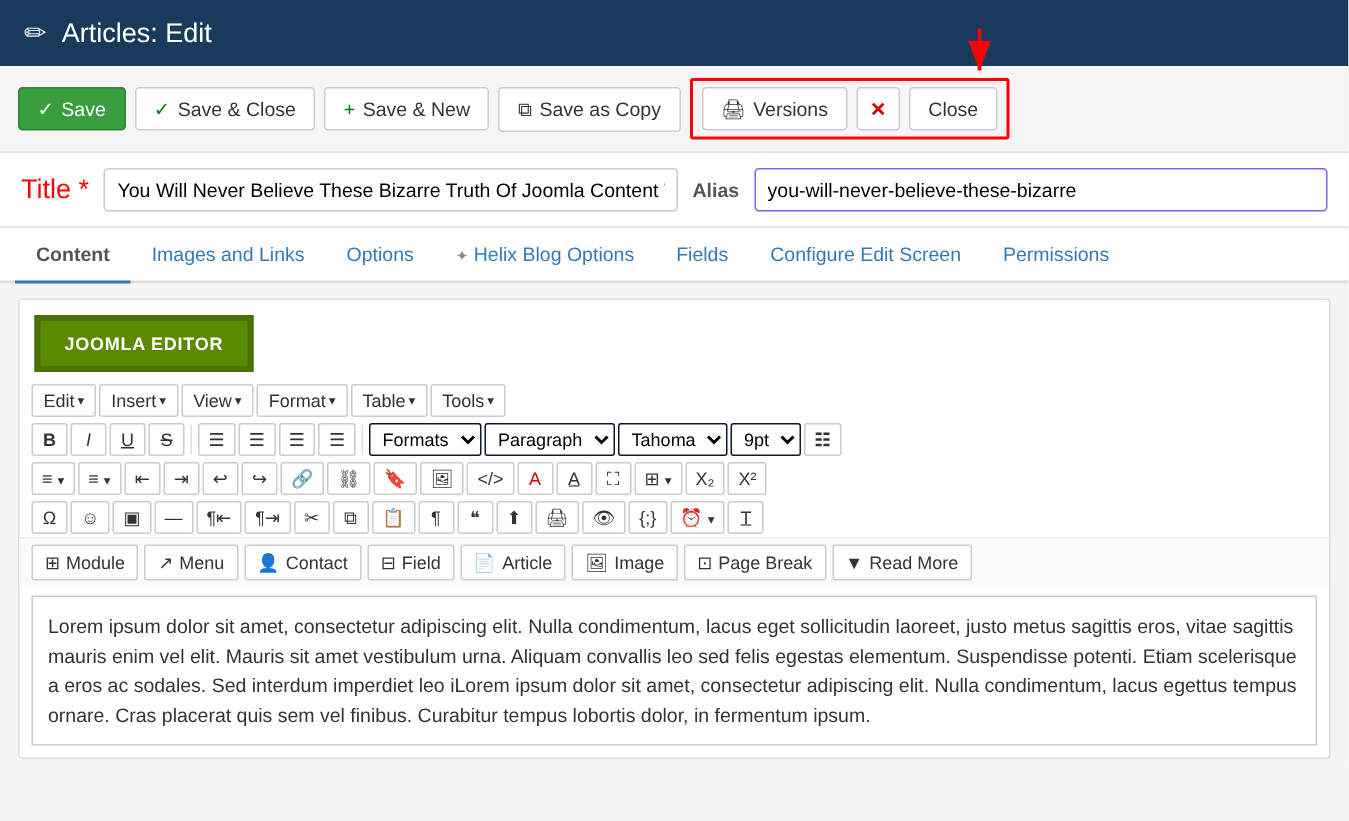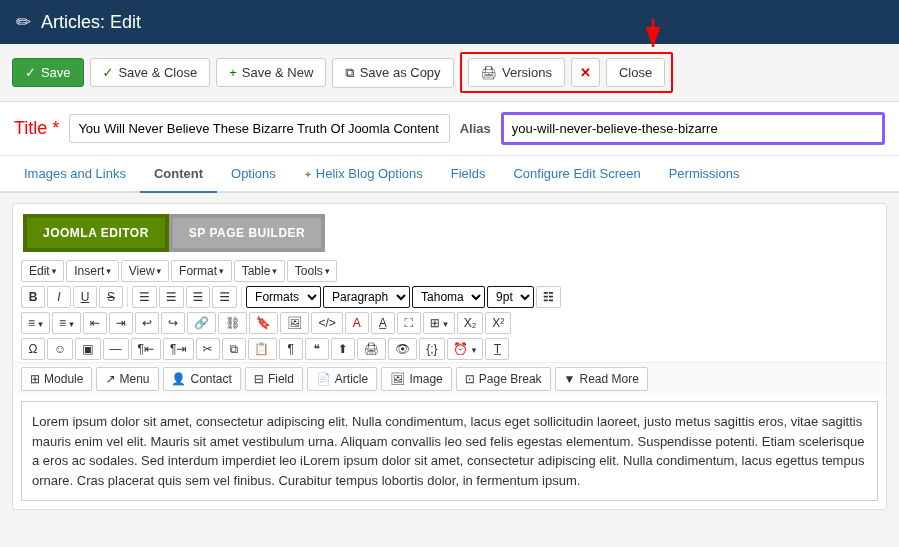--- a/index.html
+++ b/index.html
@@ -70,21 +70,21 @@
       padding: 6px 8px;
       border: 1px solid #ccc;
       border-radius: 3px;
       font-size: 13px;
       max-width: 520px;
     }
     .alias-label { font-size: 13px; color: #555; white-space: nowrap; font-weight: bold; }
     .alias-input {
       flex: 1;
       padding: 6px 8px;
-      border: 3px solid #8b5cf6;
+      border: 1px solid #8b5cf6;
       border-radius: 3px;
       font-size: 13px;
       min-width: 180px;
     }
 
     
     .tabs {
       background: white;
       border-bottom: 2px solid #ddd;
       display: flex;
@@ -270,34 +270,33 @@
   <label class="title-label">
     <span>Title</span>
     <span style="color:red;">*</span>
   </label>
   <input class="title-input" type="text" value="You Will Never Believe These Bizarre Truth Of Joomla Content Ver:" style="">
   <span class="alias-label">Alias</span>
   <input class="alias-input" type="text" value="you-will-never-believe-these-bizarre" style="">
 </div>
 
 <div class="tabs">
+  <div class="tab active">Content</div>
   <div class="tab">Images and Links</div>
-  <div class="tab active">Content</div>
   <div class="tab">Options</div>
   <div class="tab tab-helix"><span style="color:#888; font-size:10px;">✦</span> Helix Blog Options</div>
   <div class="tab">Fields</div>
   <div class="tab">Configure Edit Screen</div>
   <div class="tab">Permissions</div>
 </div>
 
 <div class="editor-section">
 
   <div class="editor-toggle">
     <button class="toggle-btn toggle-active">JOOMLA EDITOR</button>
-    <button class="toggle-btn toggle-inactive">SP PAGE BUILDER</button>
   </div>
 
   <div class="editor-toolbar">
     <div class="toolbar-row">
       <button class="tb-btn">
           <span>Edit</span> 
           <span class="caret">▾</span>
         </button>
       <button class="tb-btn">
           <span>Insert</span> 

